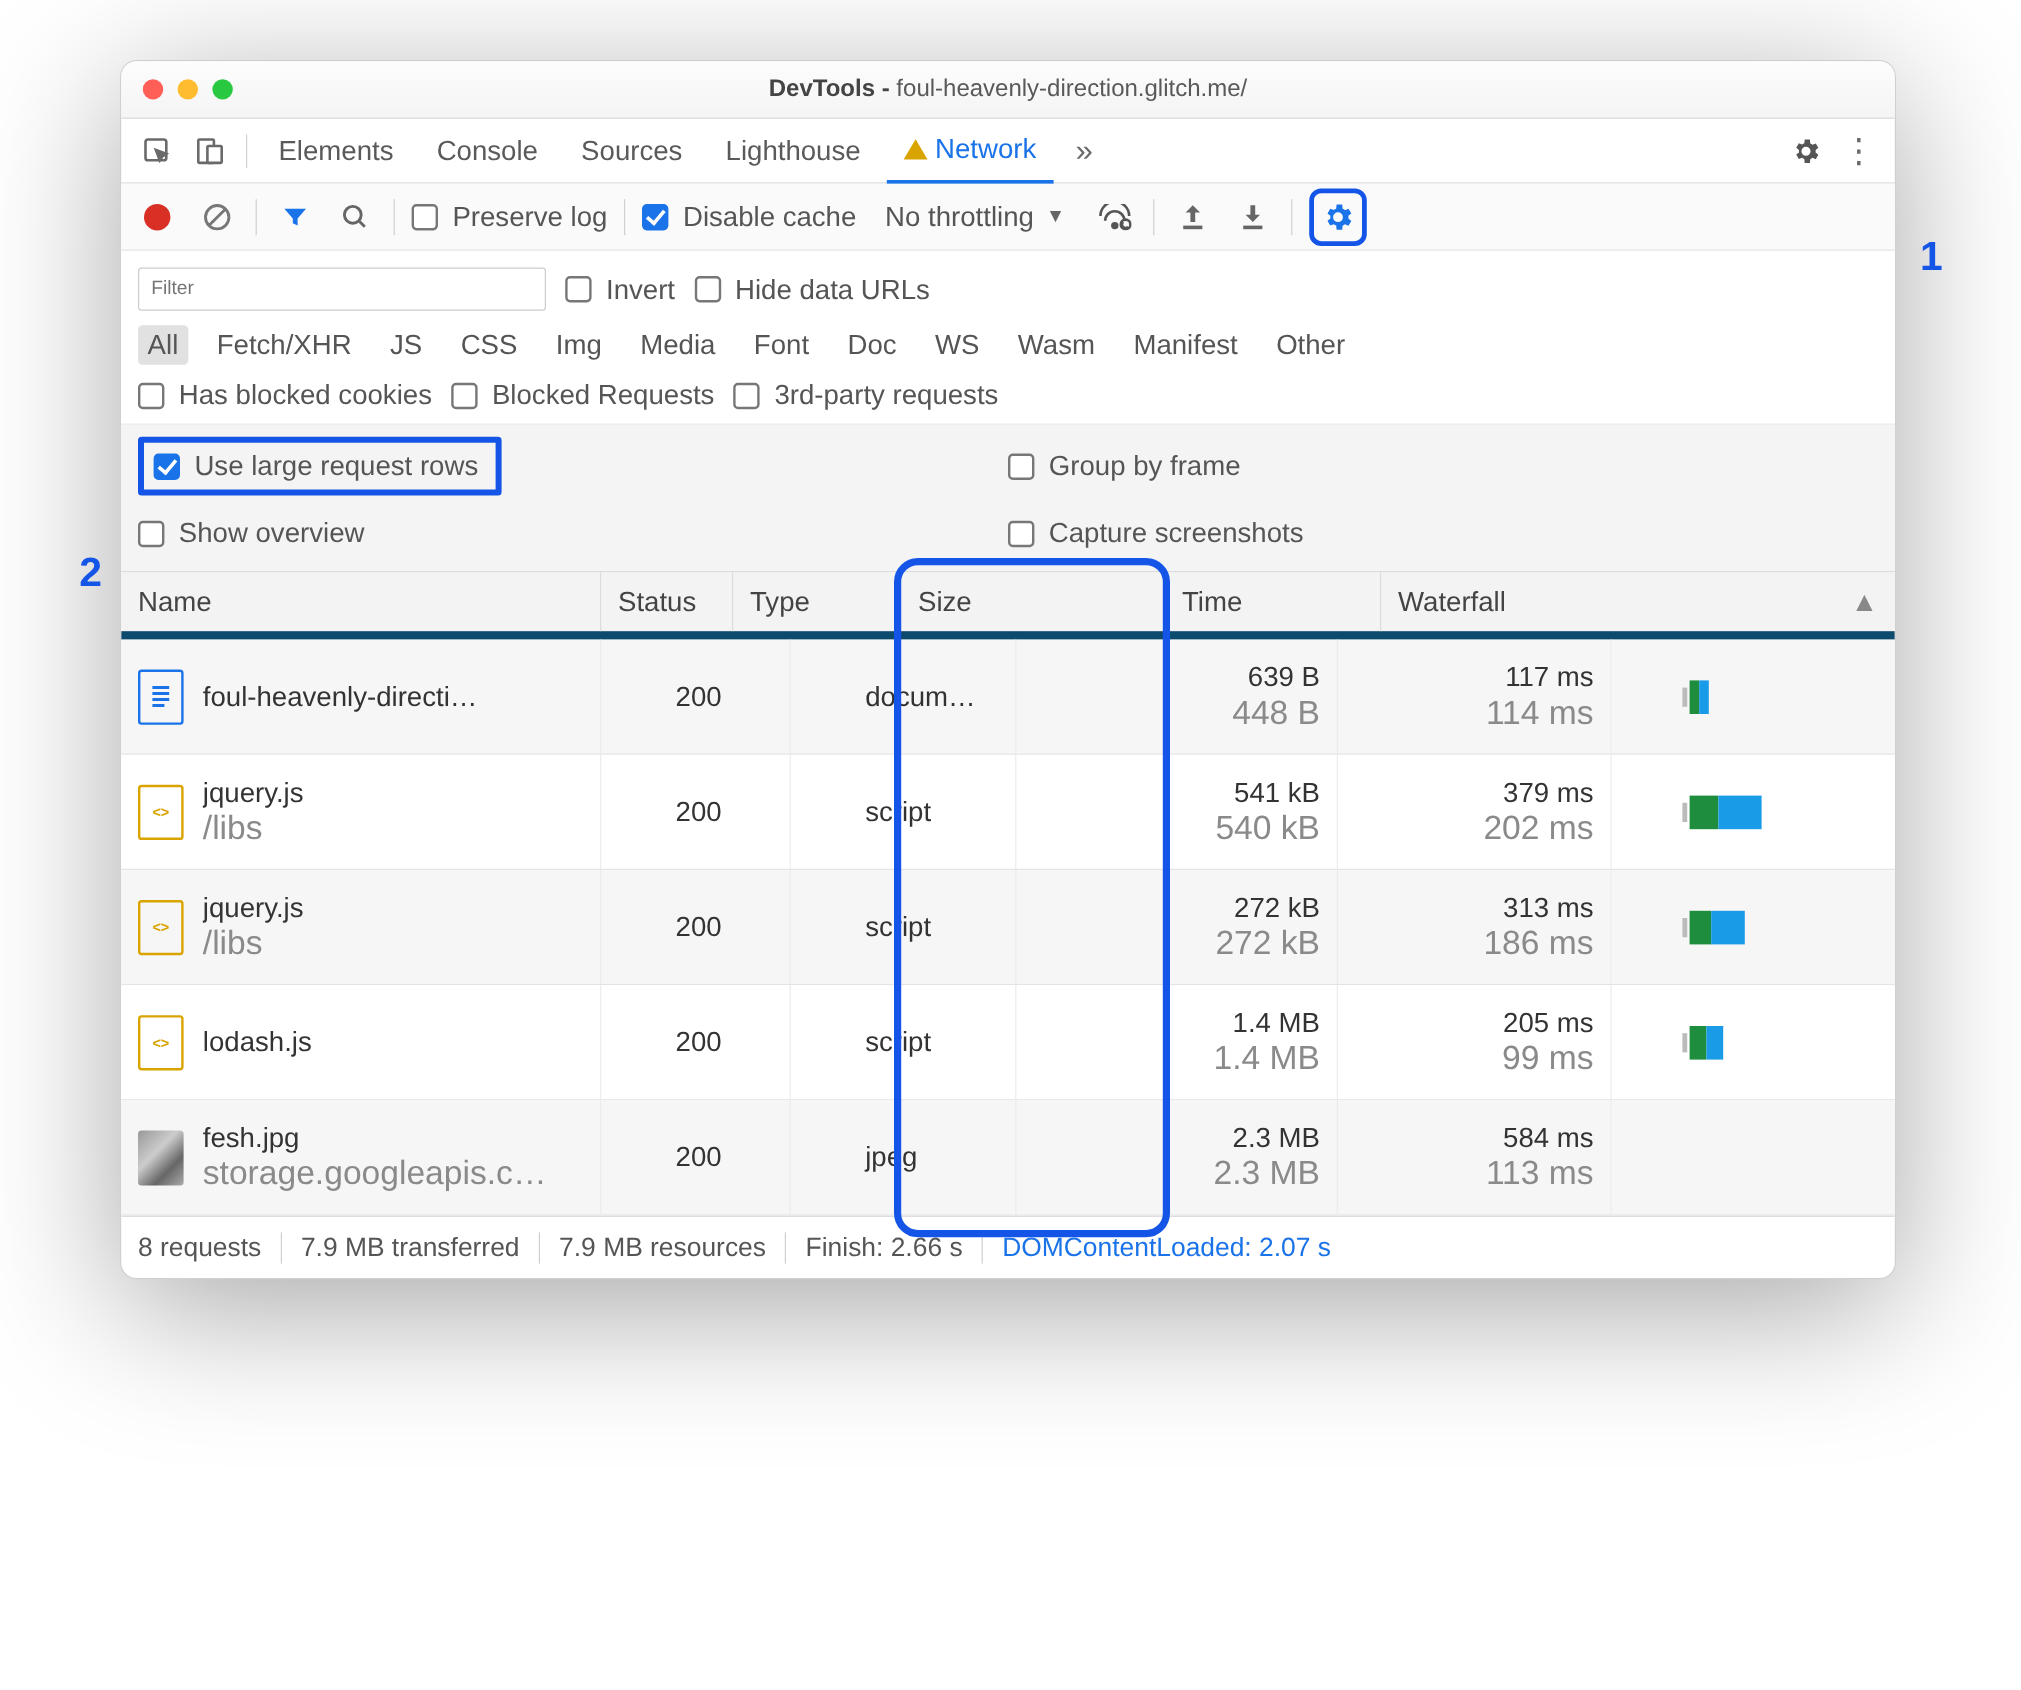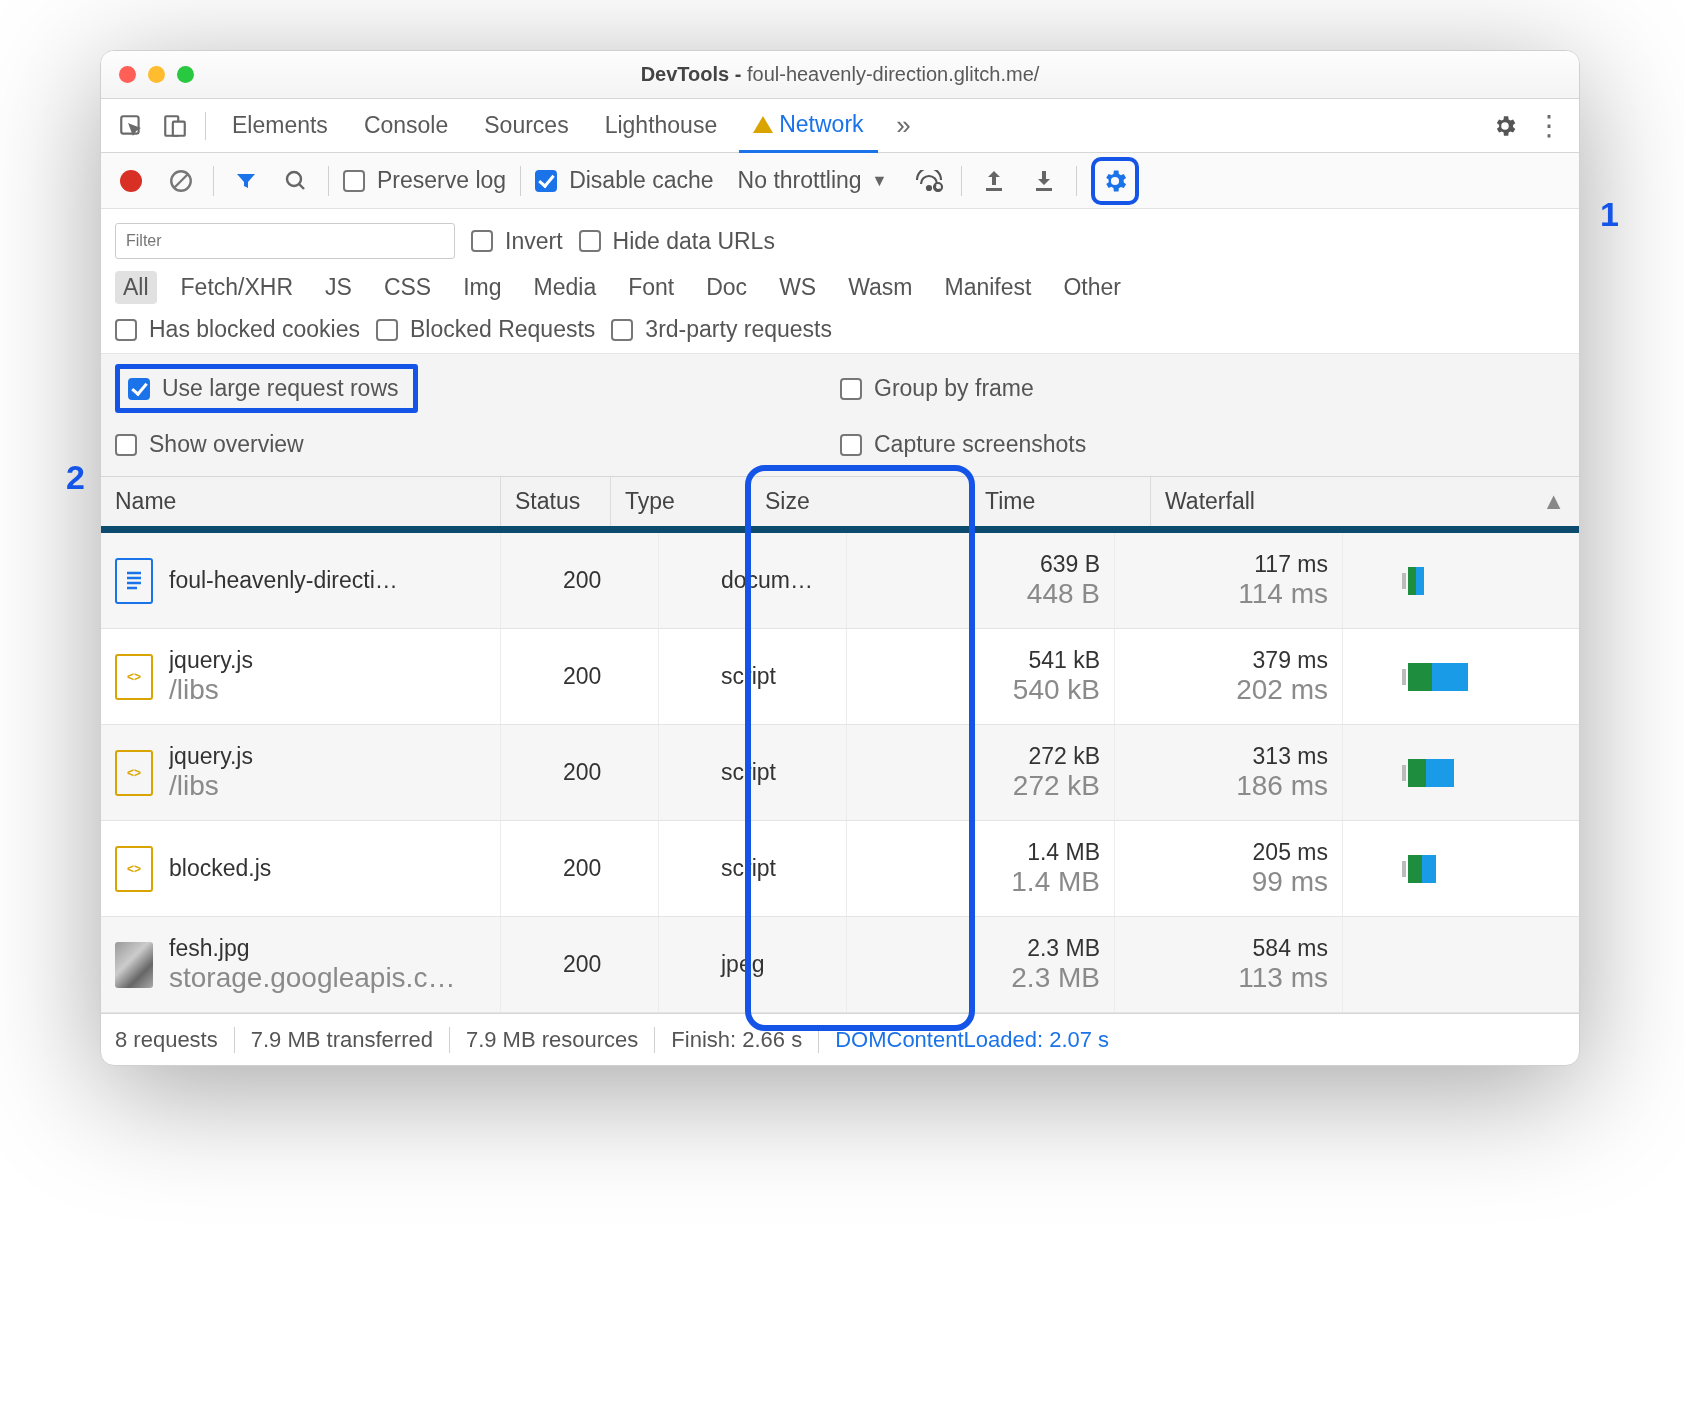--- a/index.html
+++ b/index.html
@@ -559,21 +559,21 @@
               <div class="wf-line" style="left: 270px;"></div>
             </div>
           </div>
           <div class="trow">
             <div class="td">
               <div class="namecell">
                 <div class="fileicon js">
                   <span style="font-size:12px;font-weight:600;">&lt;&gt;</span>
                 </div>
                 <div class="nametext">
-                  <div class="main">blocked.js</div>
+                  <div class="main">lodash.js</div>
                 </div>
               </div>
             </div>
             <div class="td">200</div>
             <div class="td">script</div>
             <div class="td num">
               <div>1.4 MB</div>
               <div class="sub">1.4 MB</div>
             </div>
             <div class="td num">

